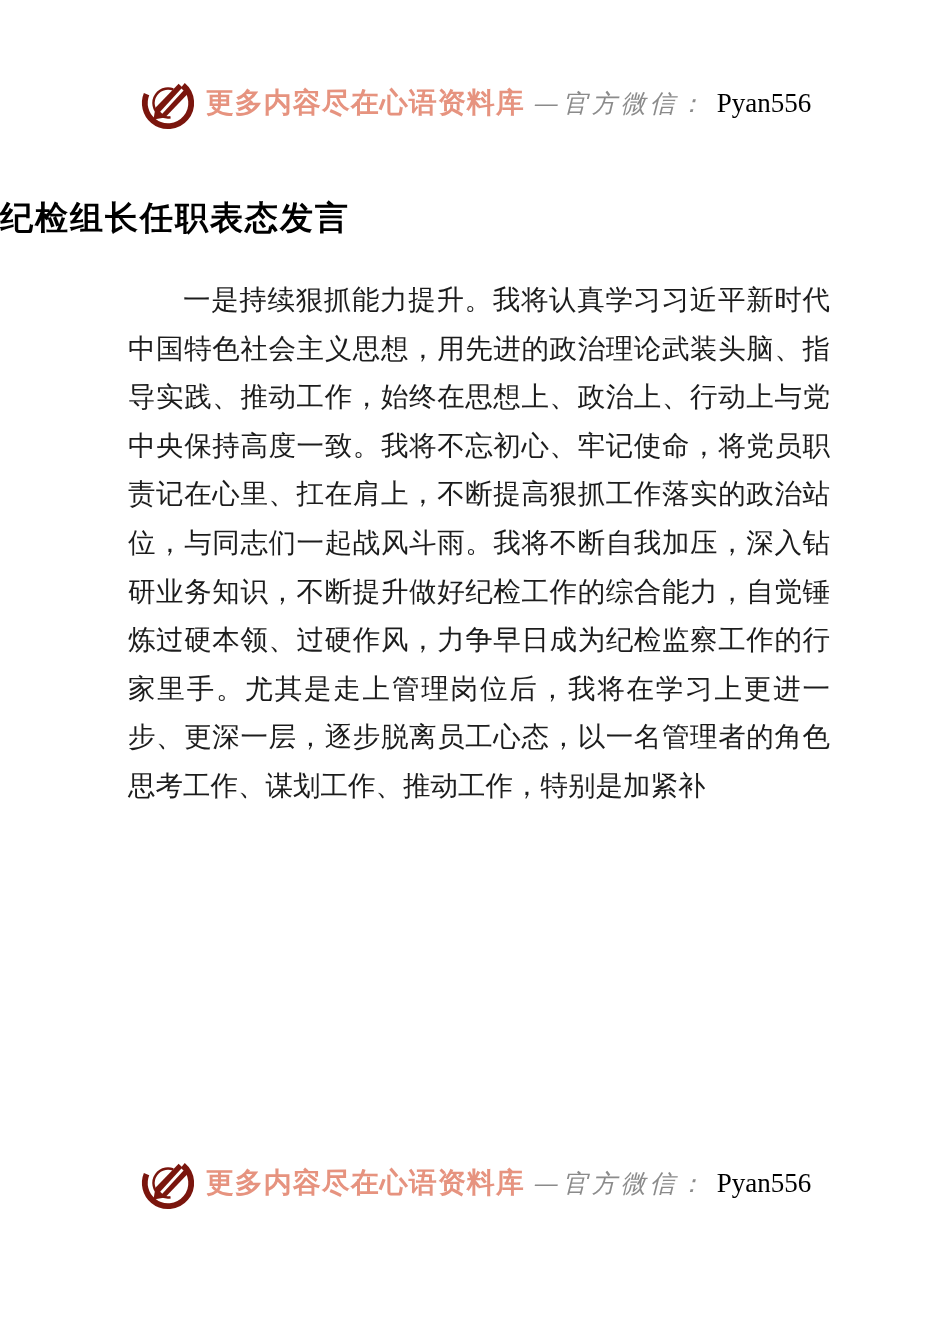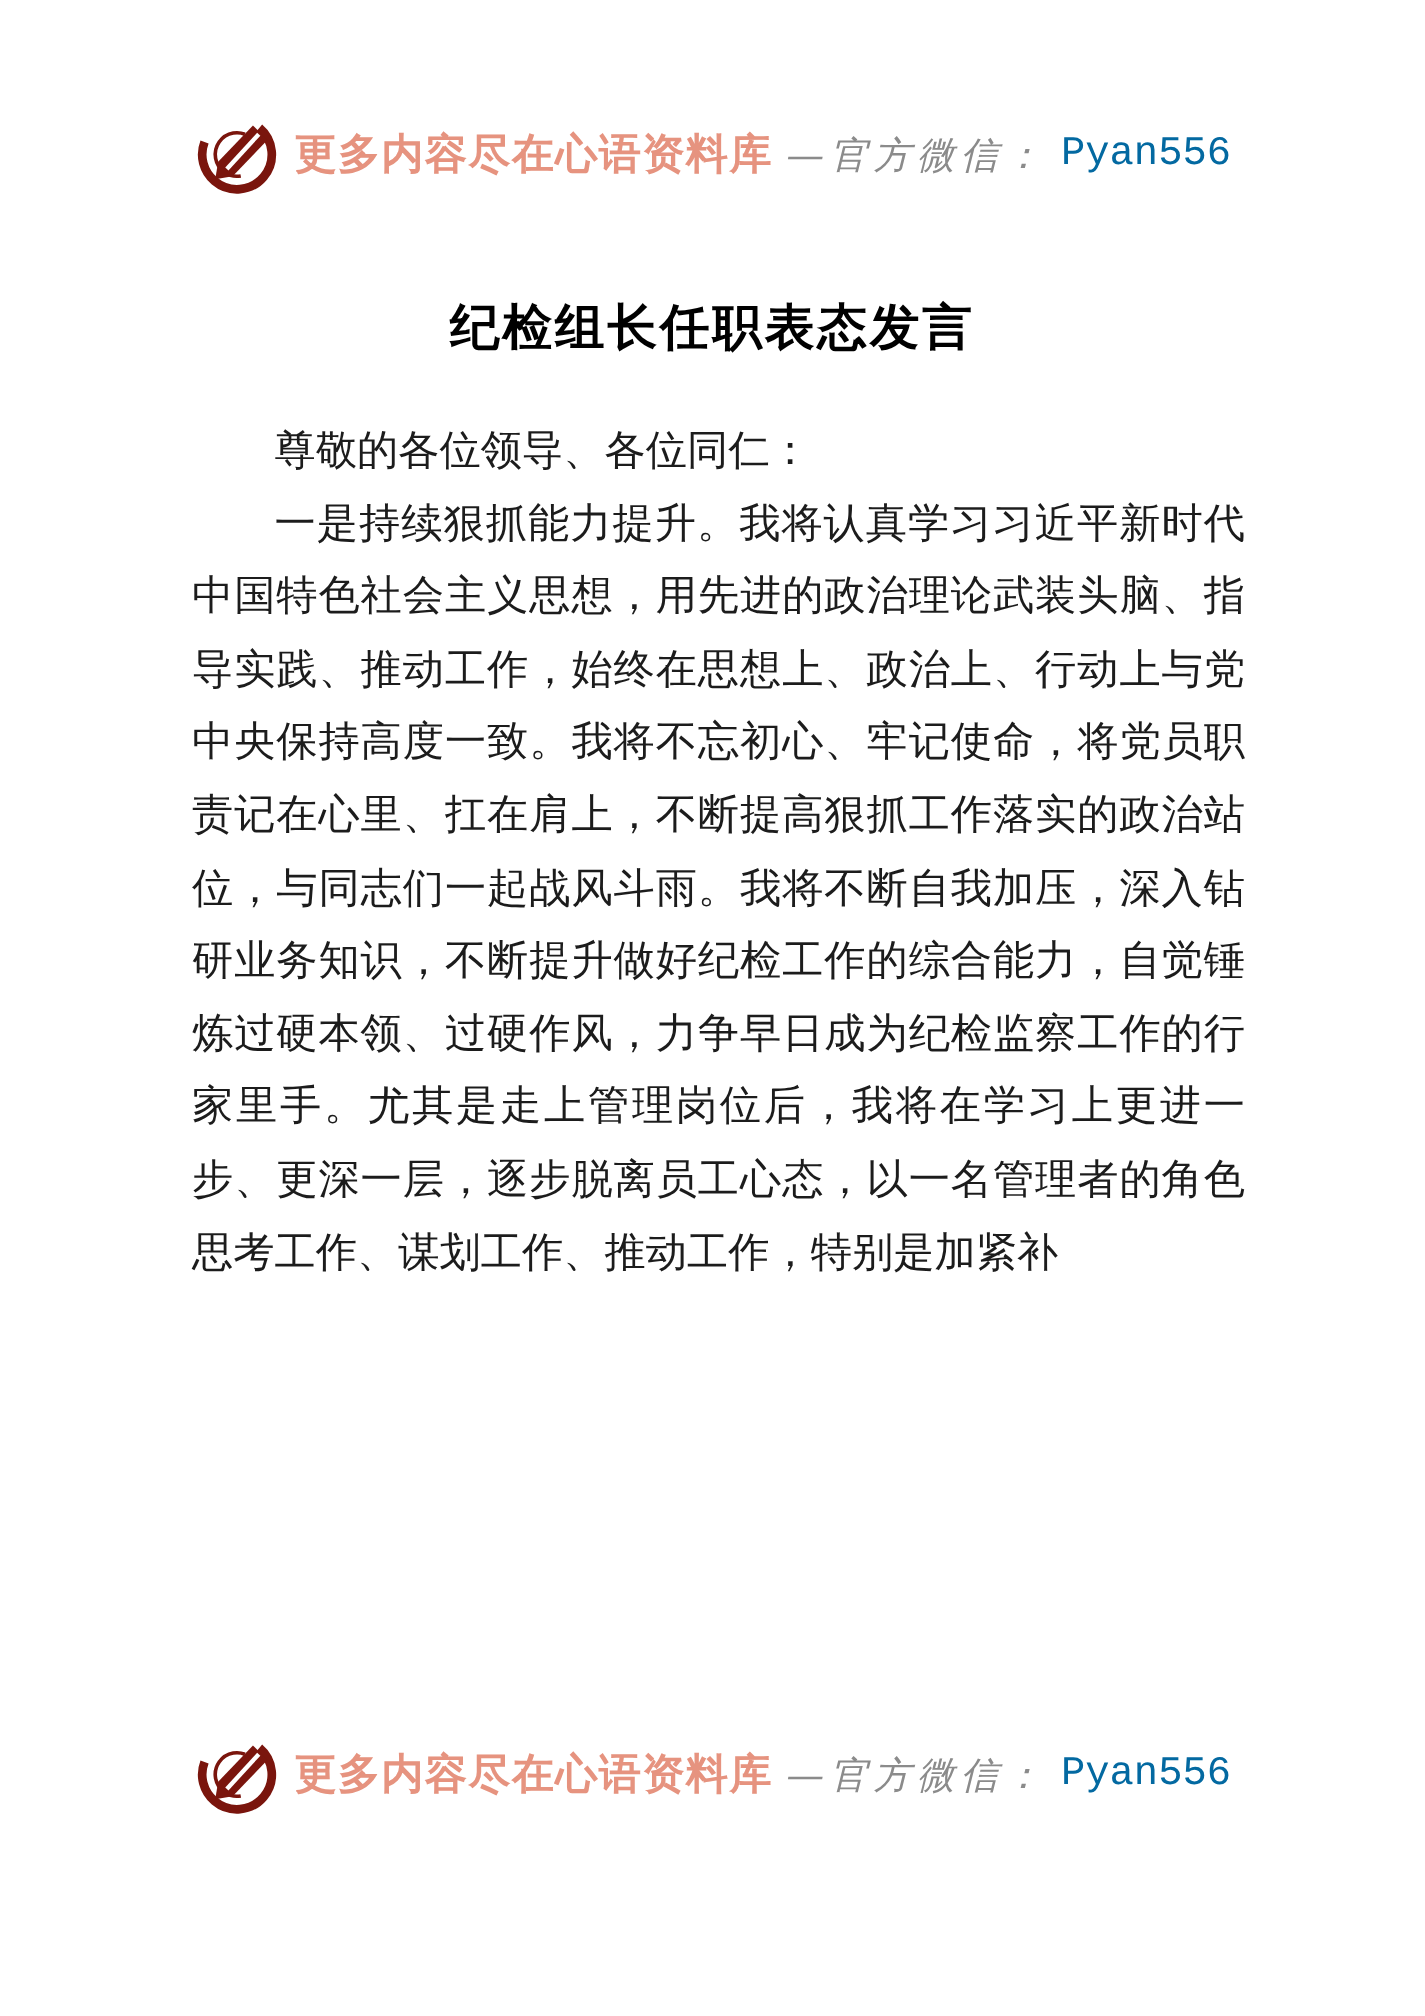--- a/index.html
+++ b/index.html
@@ -38,31 +38,30 @@
   }
   .wm-label {
     color: #8b8b8b;
     font-size: 25px;
     font-style: italic;
     font-weight: normal;
     letter-spacing: 4px;
     font-family: "DejaVu Serif", serif;
   }
   .wm-id {
-    color: #0369a1;
+    color: #000000;
     font-size: 27px;
-    font-family: Liberation Mono, monospace;
+    font-family: Liberation Serif, serif;
   }
   .doc-title {
     position: absolute;
     top: 196px;
     left: 0;
     width: 100%;
     margin: 0;
-    text-align: center;
     font-size: 33px;
     font-weight: bold;
     color: #000000;
     letter-spacing: 2px;
   }
   .body-text {
     position: absolute;
     top: 276px;
     left: 128px;
     width: 702px;
@@ -93,21 +92,20 @@
       </svg>
     </span>
     <span class="wm-brand">更多内容尽在心语资料库</span>
     <span class="wm-label">—官方微信：</span>
     <span class="wm-id">Pyan556</span>
   </div>
 
   <h1 class="doc-title">纪检组长任职表态发言</h1>
 
   <div class="body-text">
-    <p>尊敬的各位领导、各位同仁：</p>
     <p><span class="lead-bold">一是</span><span>持续狠抓能力提升。我将认真学习习近平新时代中国特色社会主义思想，用先进的政治理论武装头脑、指导实践、推动工作，始终在思想上、政治上、行动上与党中央保持高度一致。我将不忘初心、牢记使命，将党员职责记在心里、扛在肩上，不断提高狠抓工作落实的政治站位，与同志们一起战风斗雨。我将不断自我加压，深入钻研业务知识，不断提升做好纪检工作的综合能力，自觉锤炼过硬本领、过硬作风，力争早日成为纪检监察工作的行家里手。尤其是走上管理岗位后，我将在学习上更进一步、更深一层，逐步脱离员工心态，以一名管理者的角色思考工作、谋划工作、推动工作，特别是加紧补</span></p>
   </div>
 
   <div class="watermark wm-bottom">
     <span class="wm-logo">
       <svg viewBox="0 0 60 60" xmlns="http://www.w3.org/2000/svg">
         <circle cx="30" cy="30" r="24" fill="none" stroke="#7a150d" stroke-width="6" stroke-dasharray="105 46" transform="rotate(-50 30 30)"></circle>
         <circle cx="30" cy="30" r="15" fill="none" stroke="#7a150d" stroke-width="2.5" stroke-dasharray="55 40" transform="rotate(80 30 30)"></circle>
         <path d="M41 10 L51 20 L27 45 L15 47 L17 35 Z" fill="#7a150d"></path>
         <line x1="45" y1="16" x2="23" y2="40" stroke="#ffffff" stroke-width="3"></line>

